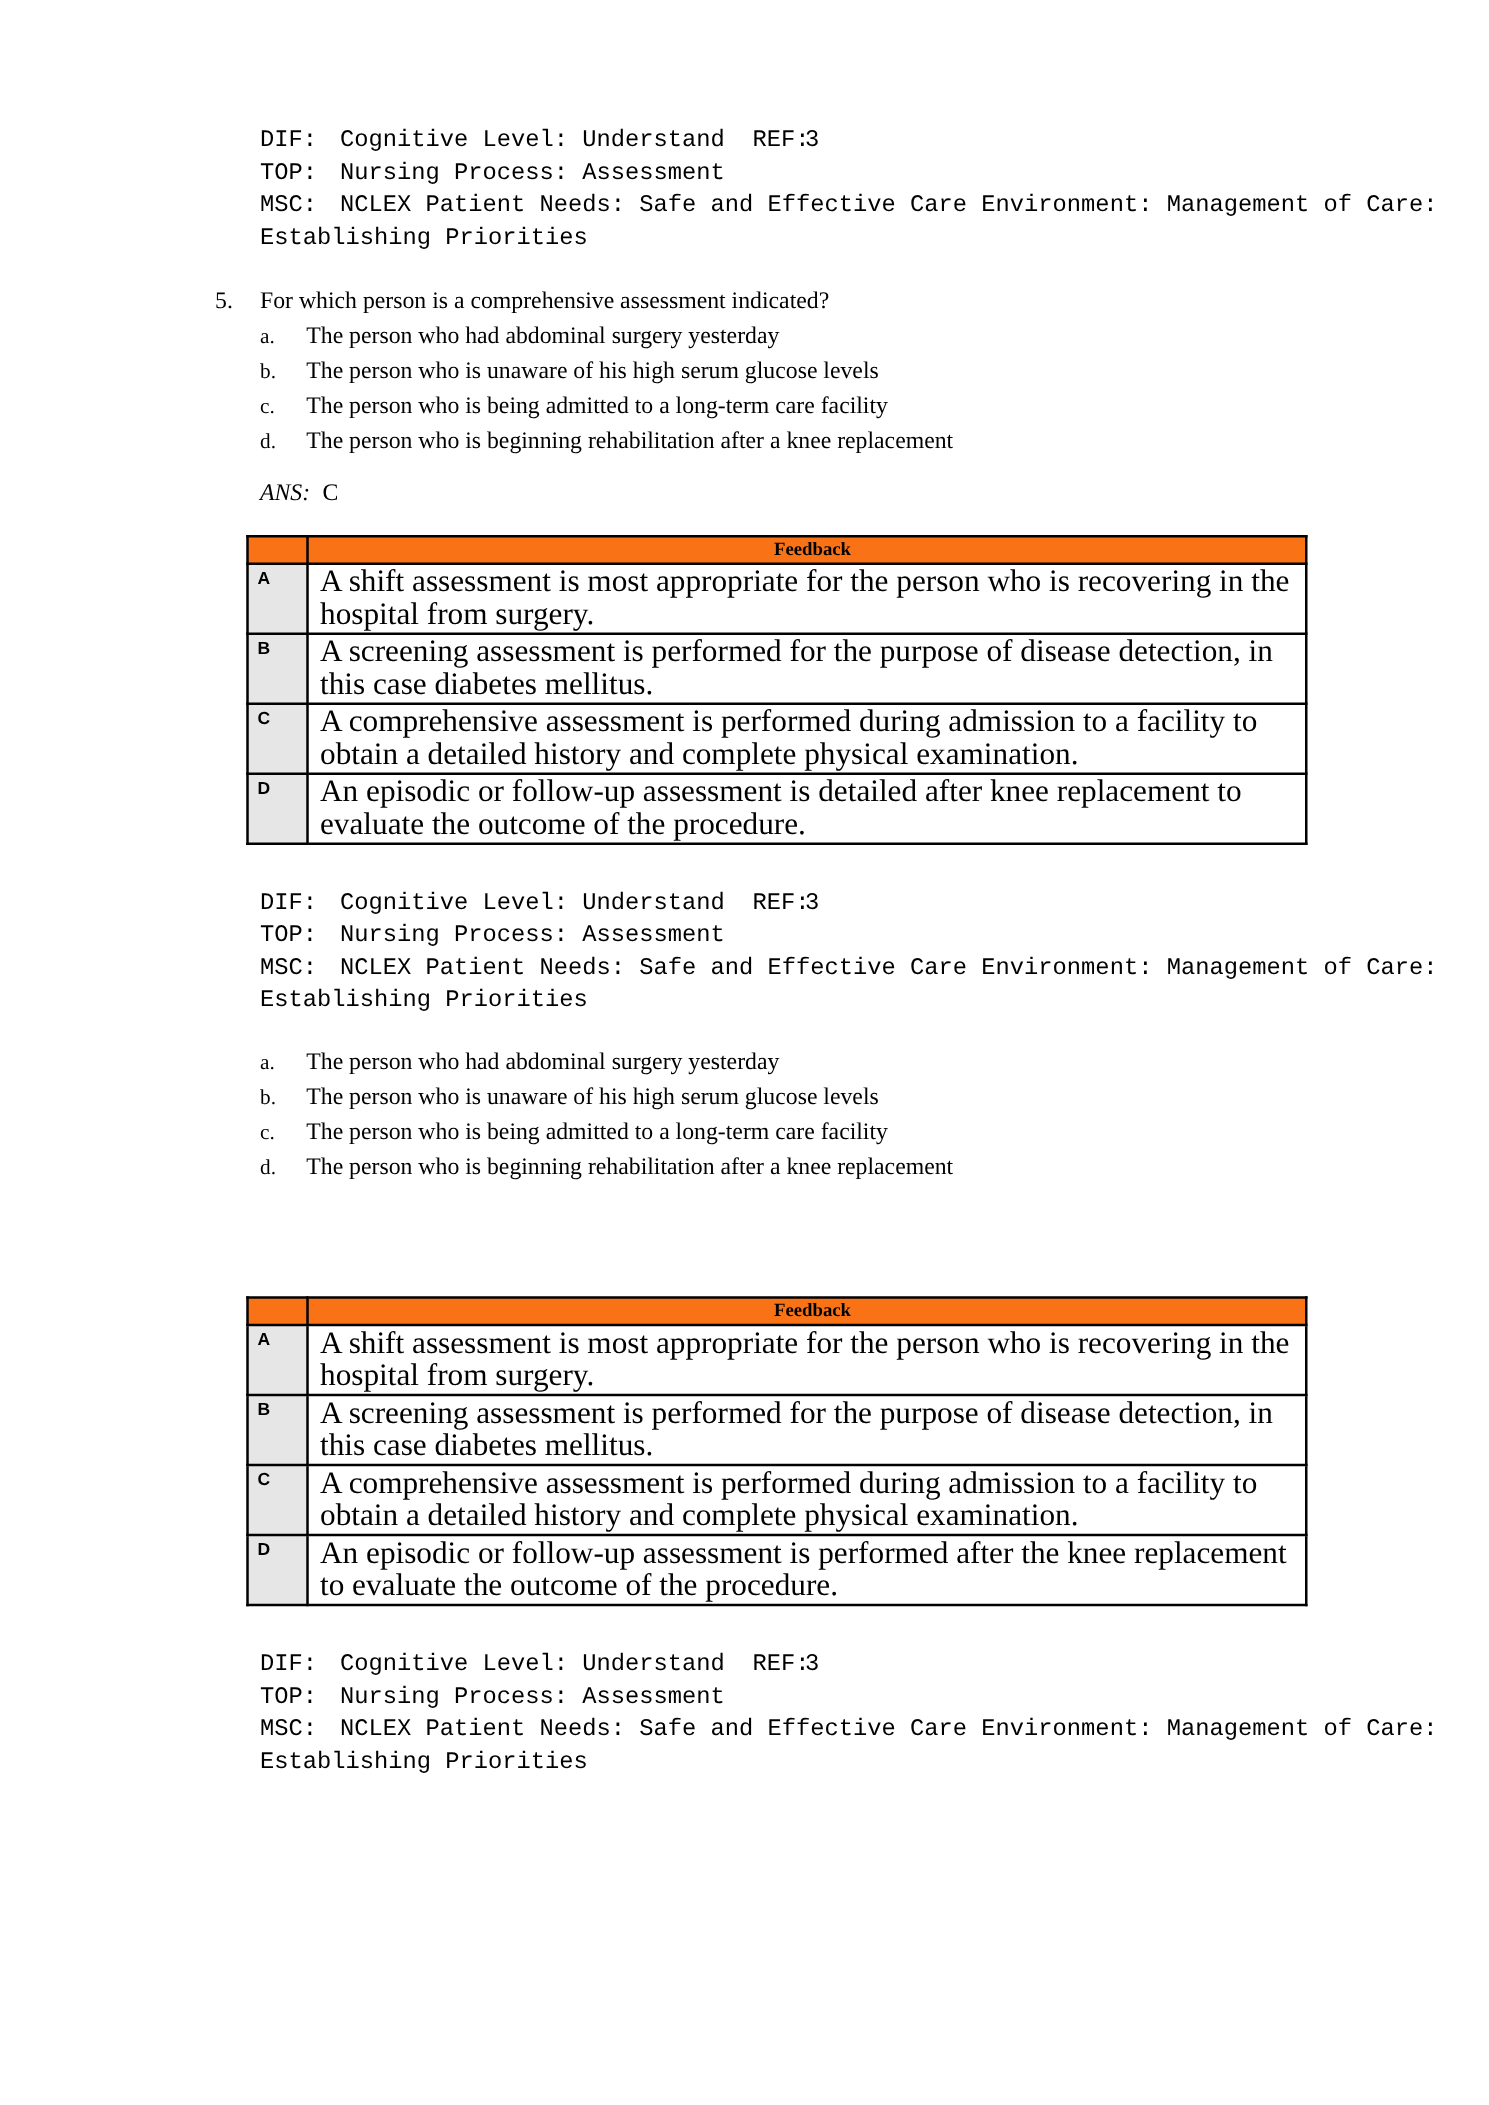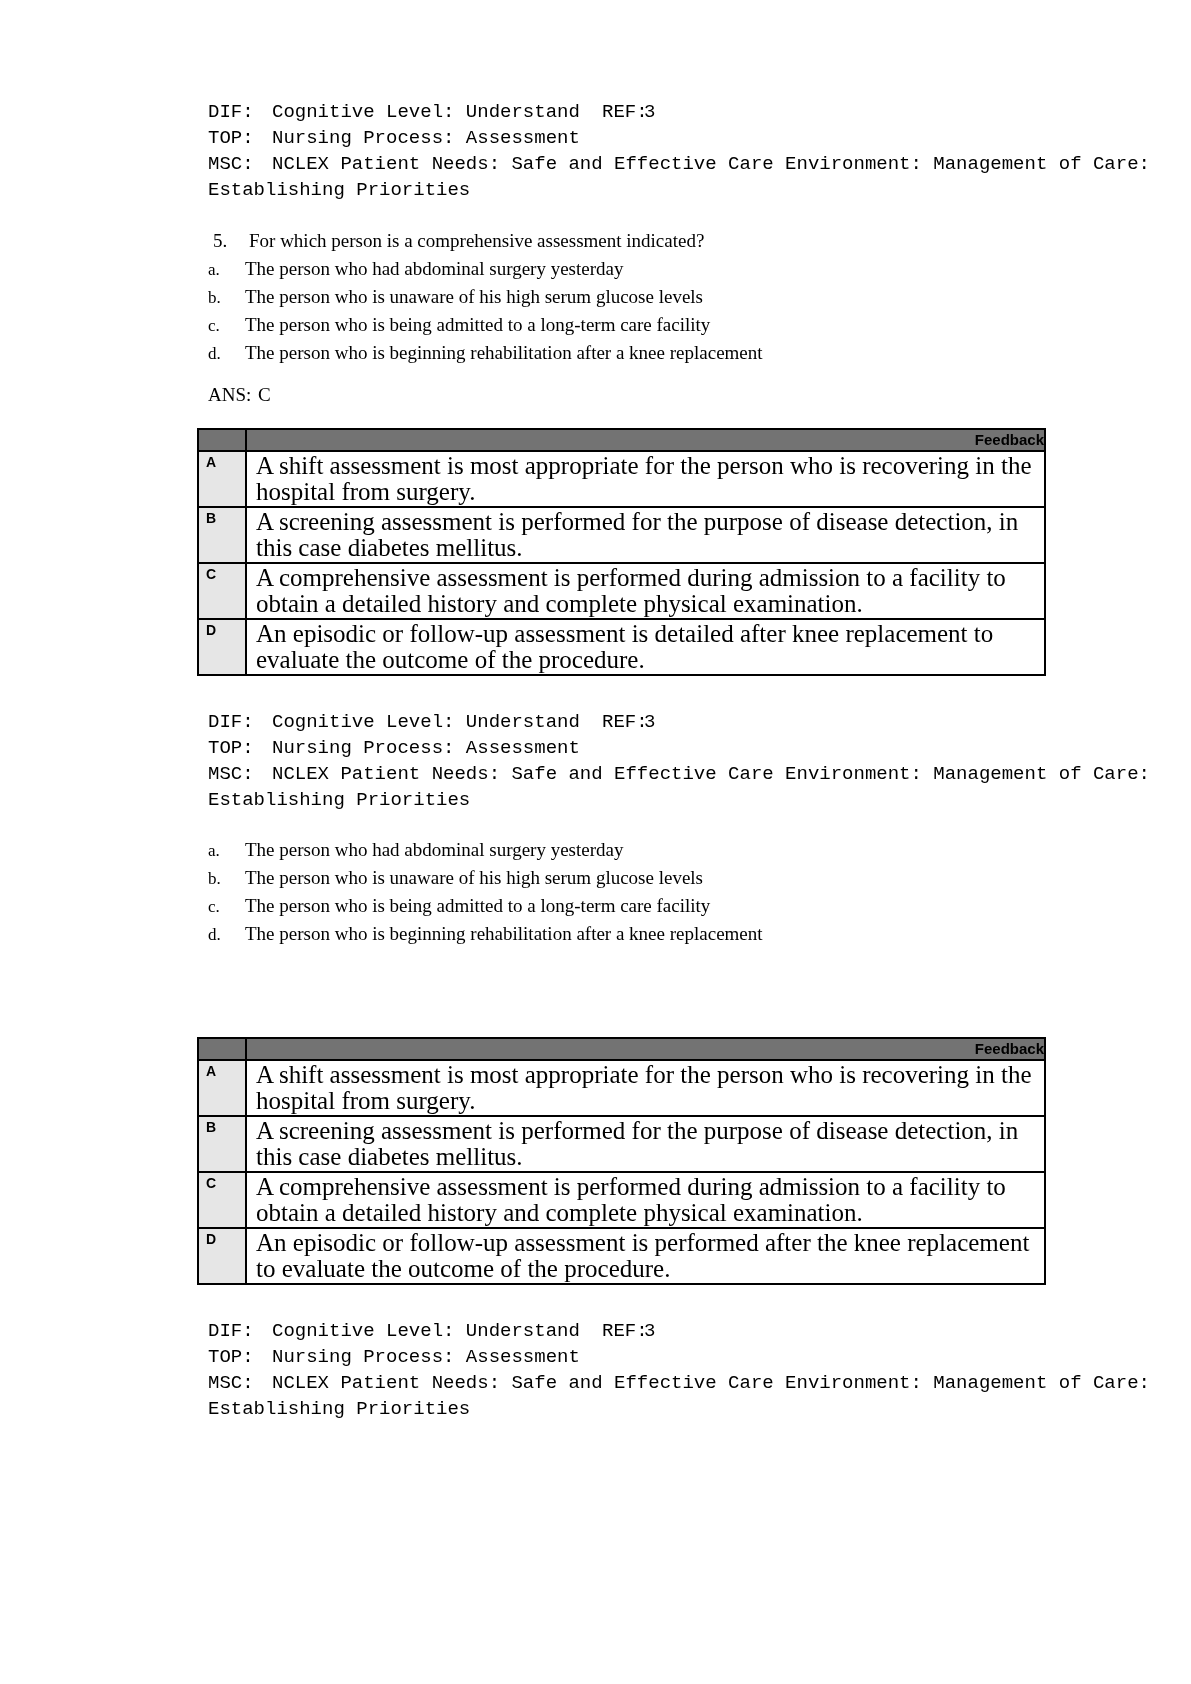--- a/index.html
+++ b/index.html
@@ -16,46 +16,46 @@
     color: #000;
     font-size: 19px;
   }
   .meta-block { position: absolute; left: 208px; width: 900px; }
   .meta-line { height: 26px; line-height: 26px; white-space: nowrap; position: relative; font-family: Liberation Mono, monospace; }
   .meta-key { display: inline-block; width: 64px; }
   .meta-key.msc { width: 64px; }
   .meta-ref { position: absolute; left: 394px; top: 0; }
   .meta-ref .ref-key { display: inline-block; width: 42px; text-align: right; }
   .question { position: absolute; left: 172px; width: 900px; }
-  .q-stem { height: 28px; line-height: 28px; white-space: nowrap; margin-left: 41px; }
+  .q-stem { height: 28px; line-height: 28px; white-space: nowrap; }
   .q-num { display: inline-block; width: 36px; }
   .q-opts { margin-left: 36px; }
   .q-opt { height: 28px; line-height: 28px; white-space: nowrap; }
   .q-opt-letter { display: inline-block; width: 37px; font-size: 17px; }
   .ans { position: absolute; left: 208px; height: 28px; line-height: 28px; white-space: nowrap; }
-  .ans-key { display: inline-block; width: 50px; }
+  .ans-key { display: inline-block; width: 50px; font-style: italic; }
   table.fb {
     position: absolute;
     left: 197px;
     width: 849px;
     border-collapse: collapse;
     table-layout: fixed;
   }
   table.fb td, table.fb th {
     border: 2px solid #000;
     padding: 0;
     vertical-align: top;
   }
   table.fb th {
-    background: #737373;
+    background: #f97316;
     height: 20px;
-    font-family: Liberation Sans, sans-serif;
+    font-family: Liberation Serif, serif;
     font-weight: bold;
     font-size: 15px;
-    text-align: right;
+    text-align: center;
     line-height: 20px;
     padding-left: 9px;
   }
   table.fb th.corner { padding: 0; }
   table.fb td.letter {
     background: #e6e6e6;
     width: 46px;
     font-family: "Liberation Sans", "DejaVu Sans", sans-serif;
     font-weight: bold;
     font-size: 14px;

